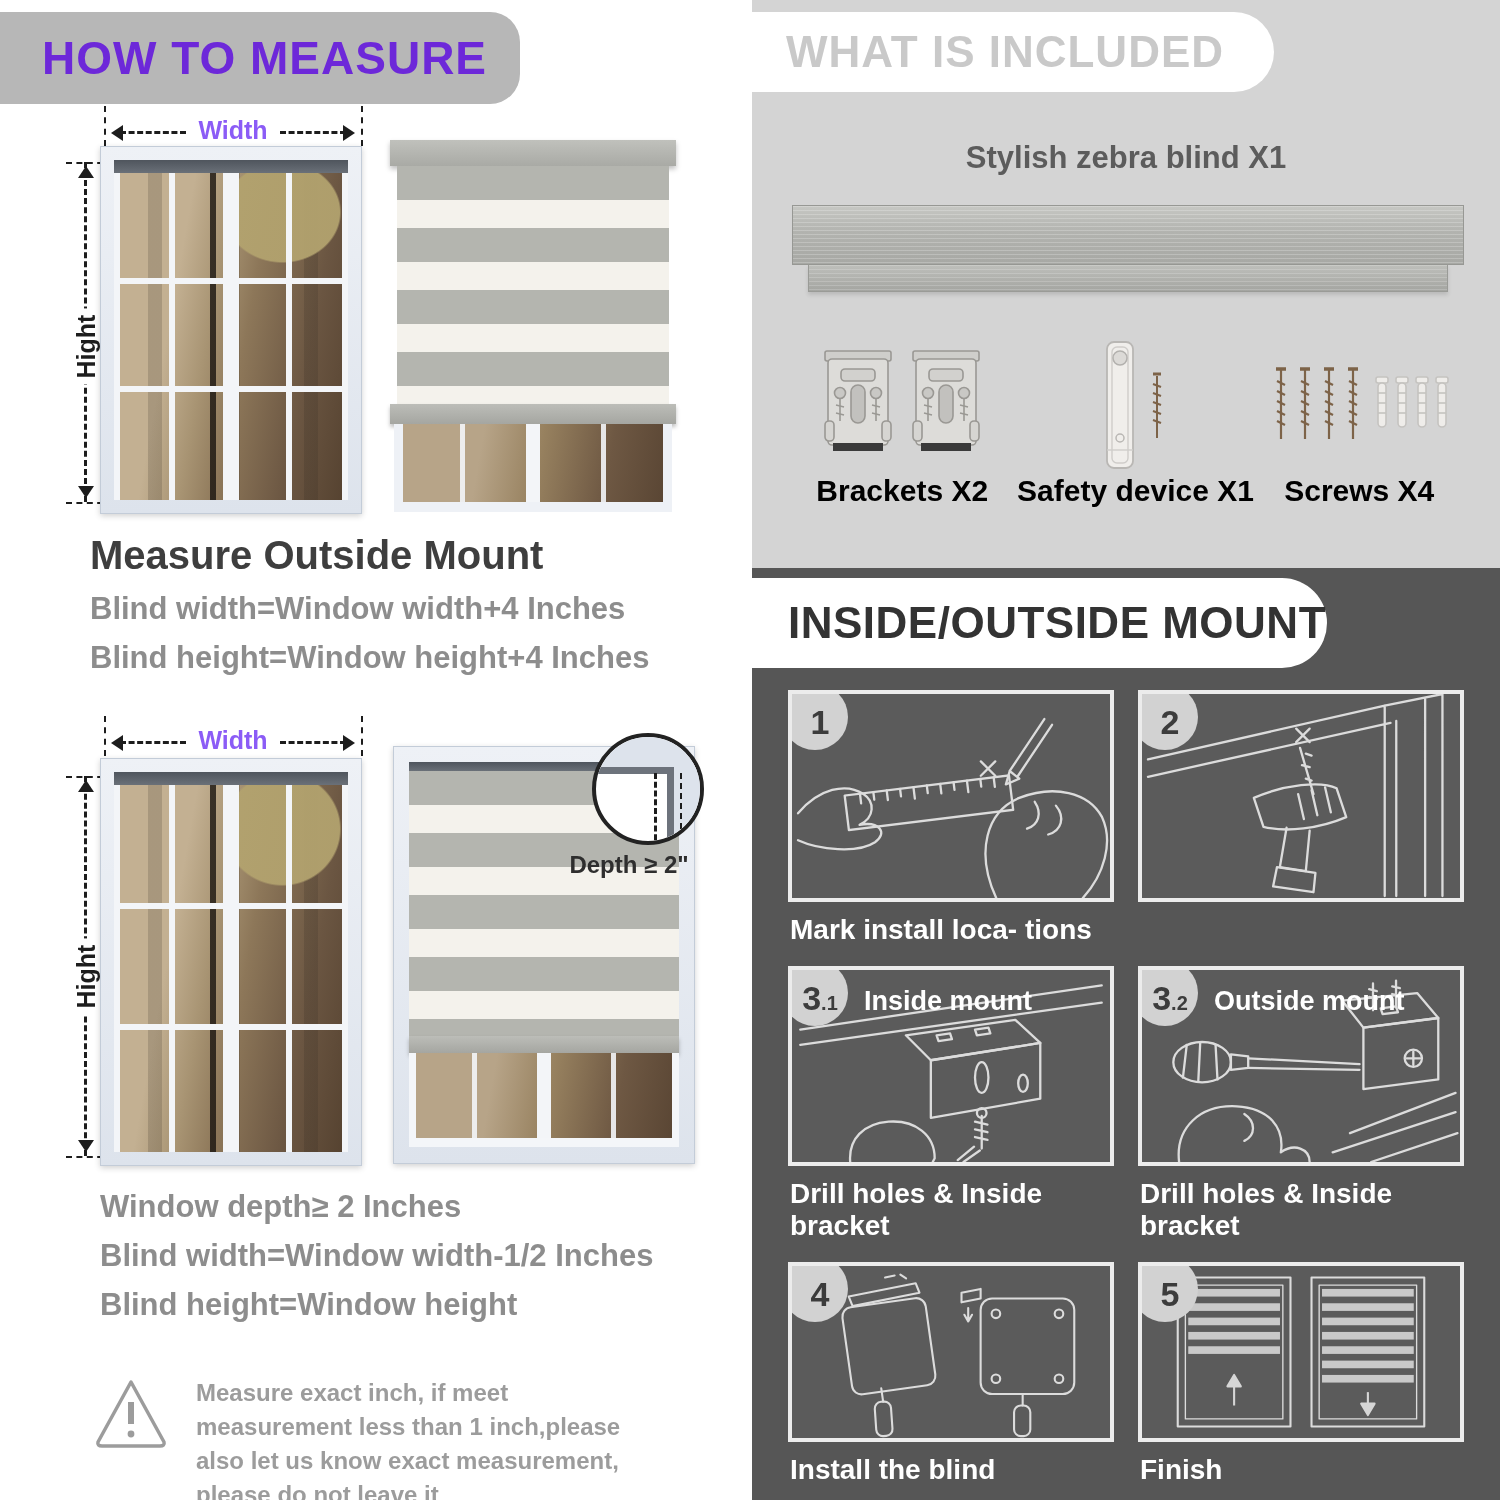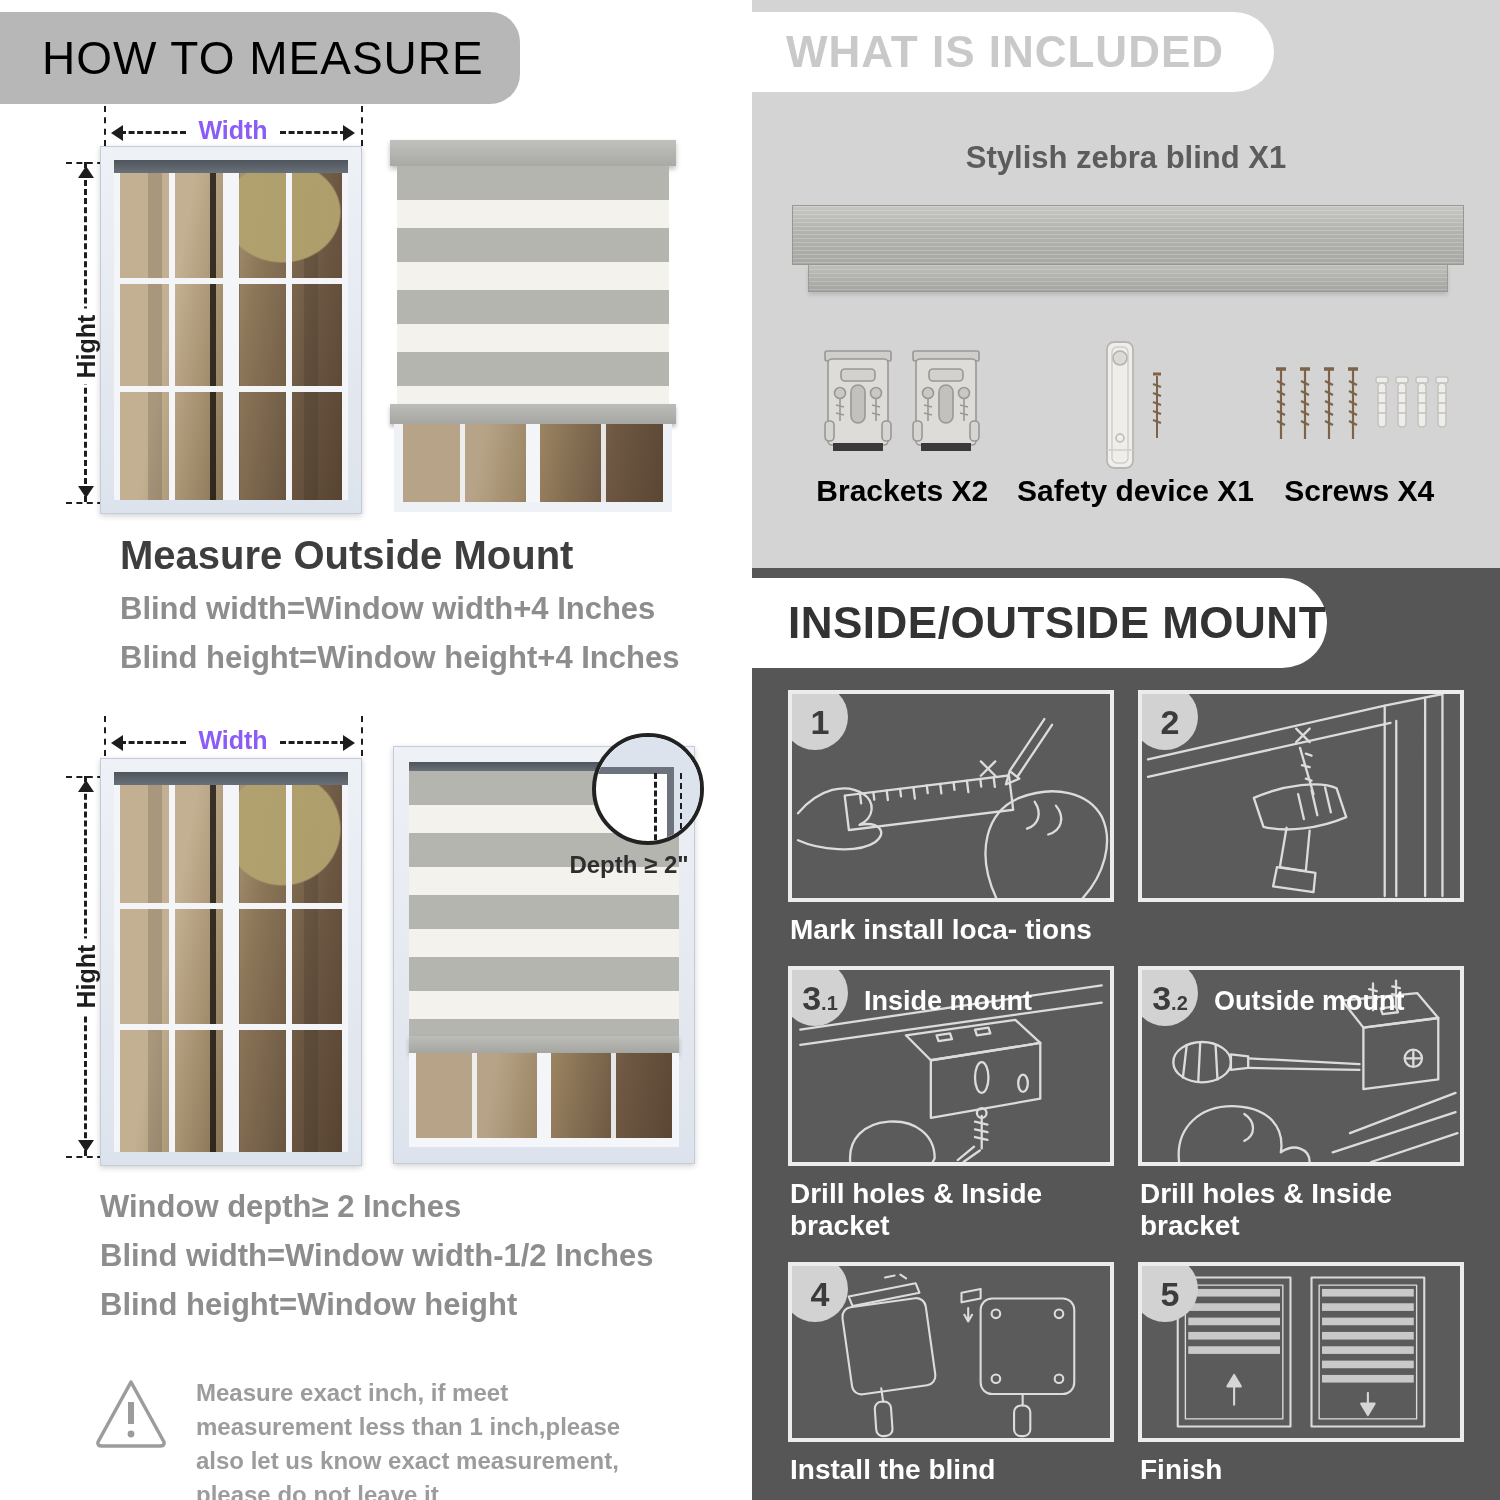--- a/index.html
+++ b/index.html
@@ -4,21 +4,21 @@
 <style>
   html,body{margin:0;padding:0;}
   body{width:1500px;height:1500px;background:#ffffff;font-family:"Liberation Sans",sans-serif;overflow:hidden;}
   .abs{position:absolute;}
   #canvas{position:relative;width:1500px;height:1500px;background:#fff;}
 
   
   #left{left:0;top:0;width:752px;height:1500px;background:#fff;}
   .ribbon-left{left:0;top:12px;width:520px;height:92px;background:#b7b7b7;border-radius:0 30px 30px 0;
     display:flex;align-items:center;padding-left:42px;box-sizing:border-box;
-    color:#000000;font-size:46px;font-weight:normal;letter-spacing:1px;}
+    color:#6d28d9;font-size:46px;font-weight:bold;letter-spacing:1px;}
 
   
   .dim-w{display:flex;align-items:center;color:#8b5cf6;}
   .dim-w .dline{flex:1;border-top:3px dashed #1d1d1d;}
   .dim-w .ah-l{width:0;height:0;border:8px solid transparent;border-right:12px solid #1d1d1d;margin-right:-3px;}
   .dim-w .ah-r{width:0;height:0;border:8px solid transparent;border-left:12px solid #1d1d1d;margin-left:-3px;}
   .dim-w .dlabel{padding:0 12px;font-size:25px;font-weight:bold;position:relative;top:-2px;}
   .dim-tick{border-left:2px dashed #1d1d1d;width:0;}
   .dim-h{border-left:3px dashed #1d1d1d;}
   .dim-h .ah-u{position:absolute;top:-4px;left:-9px;width:0;height:0;border:8px solid transparent;border-bottom:12px solid #1d1d1d;}
@@ -133,21 +133,21 @@
       <div class="abs" style="left:332px;top:22px;width:286px;height:372px;">
         <div class="blind-cap" style="height:26px;"></div>
         <div class="zebra" style="height:238px;margin:0 7px;"></div>
         <div class="blind-rail" style="height:20px;"></div>
         <div class="peek" style="height:88px;margin:0 4px;">
           <div class="peek-photo"></div>
         </div>
       </div>
     </div>
 
-    <div class="abs" style="left:120px;top:533px;width:620px;">
+    <div class="abs" style="left:90px;top:533px;width:620px;">
       <h2 class="heading">Measure Outside Mount</h2>
       <p class="rule">Blind width=Window width+4 Inches</p>
       <p class="rule">Blind height=Window height+4 Inches</p>
     </div>
 
     <div class="abs" style="left:58px;top:728px;width:680px;height:440px;">
       <div class="abs dim-w" style="left:45px;top:0;width:260px;">
         <span class="ah-l"></span>
         <span class="dline"></span>
         <span class="dlabel">Width</span>

